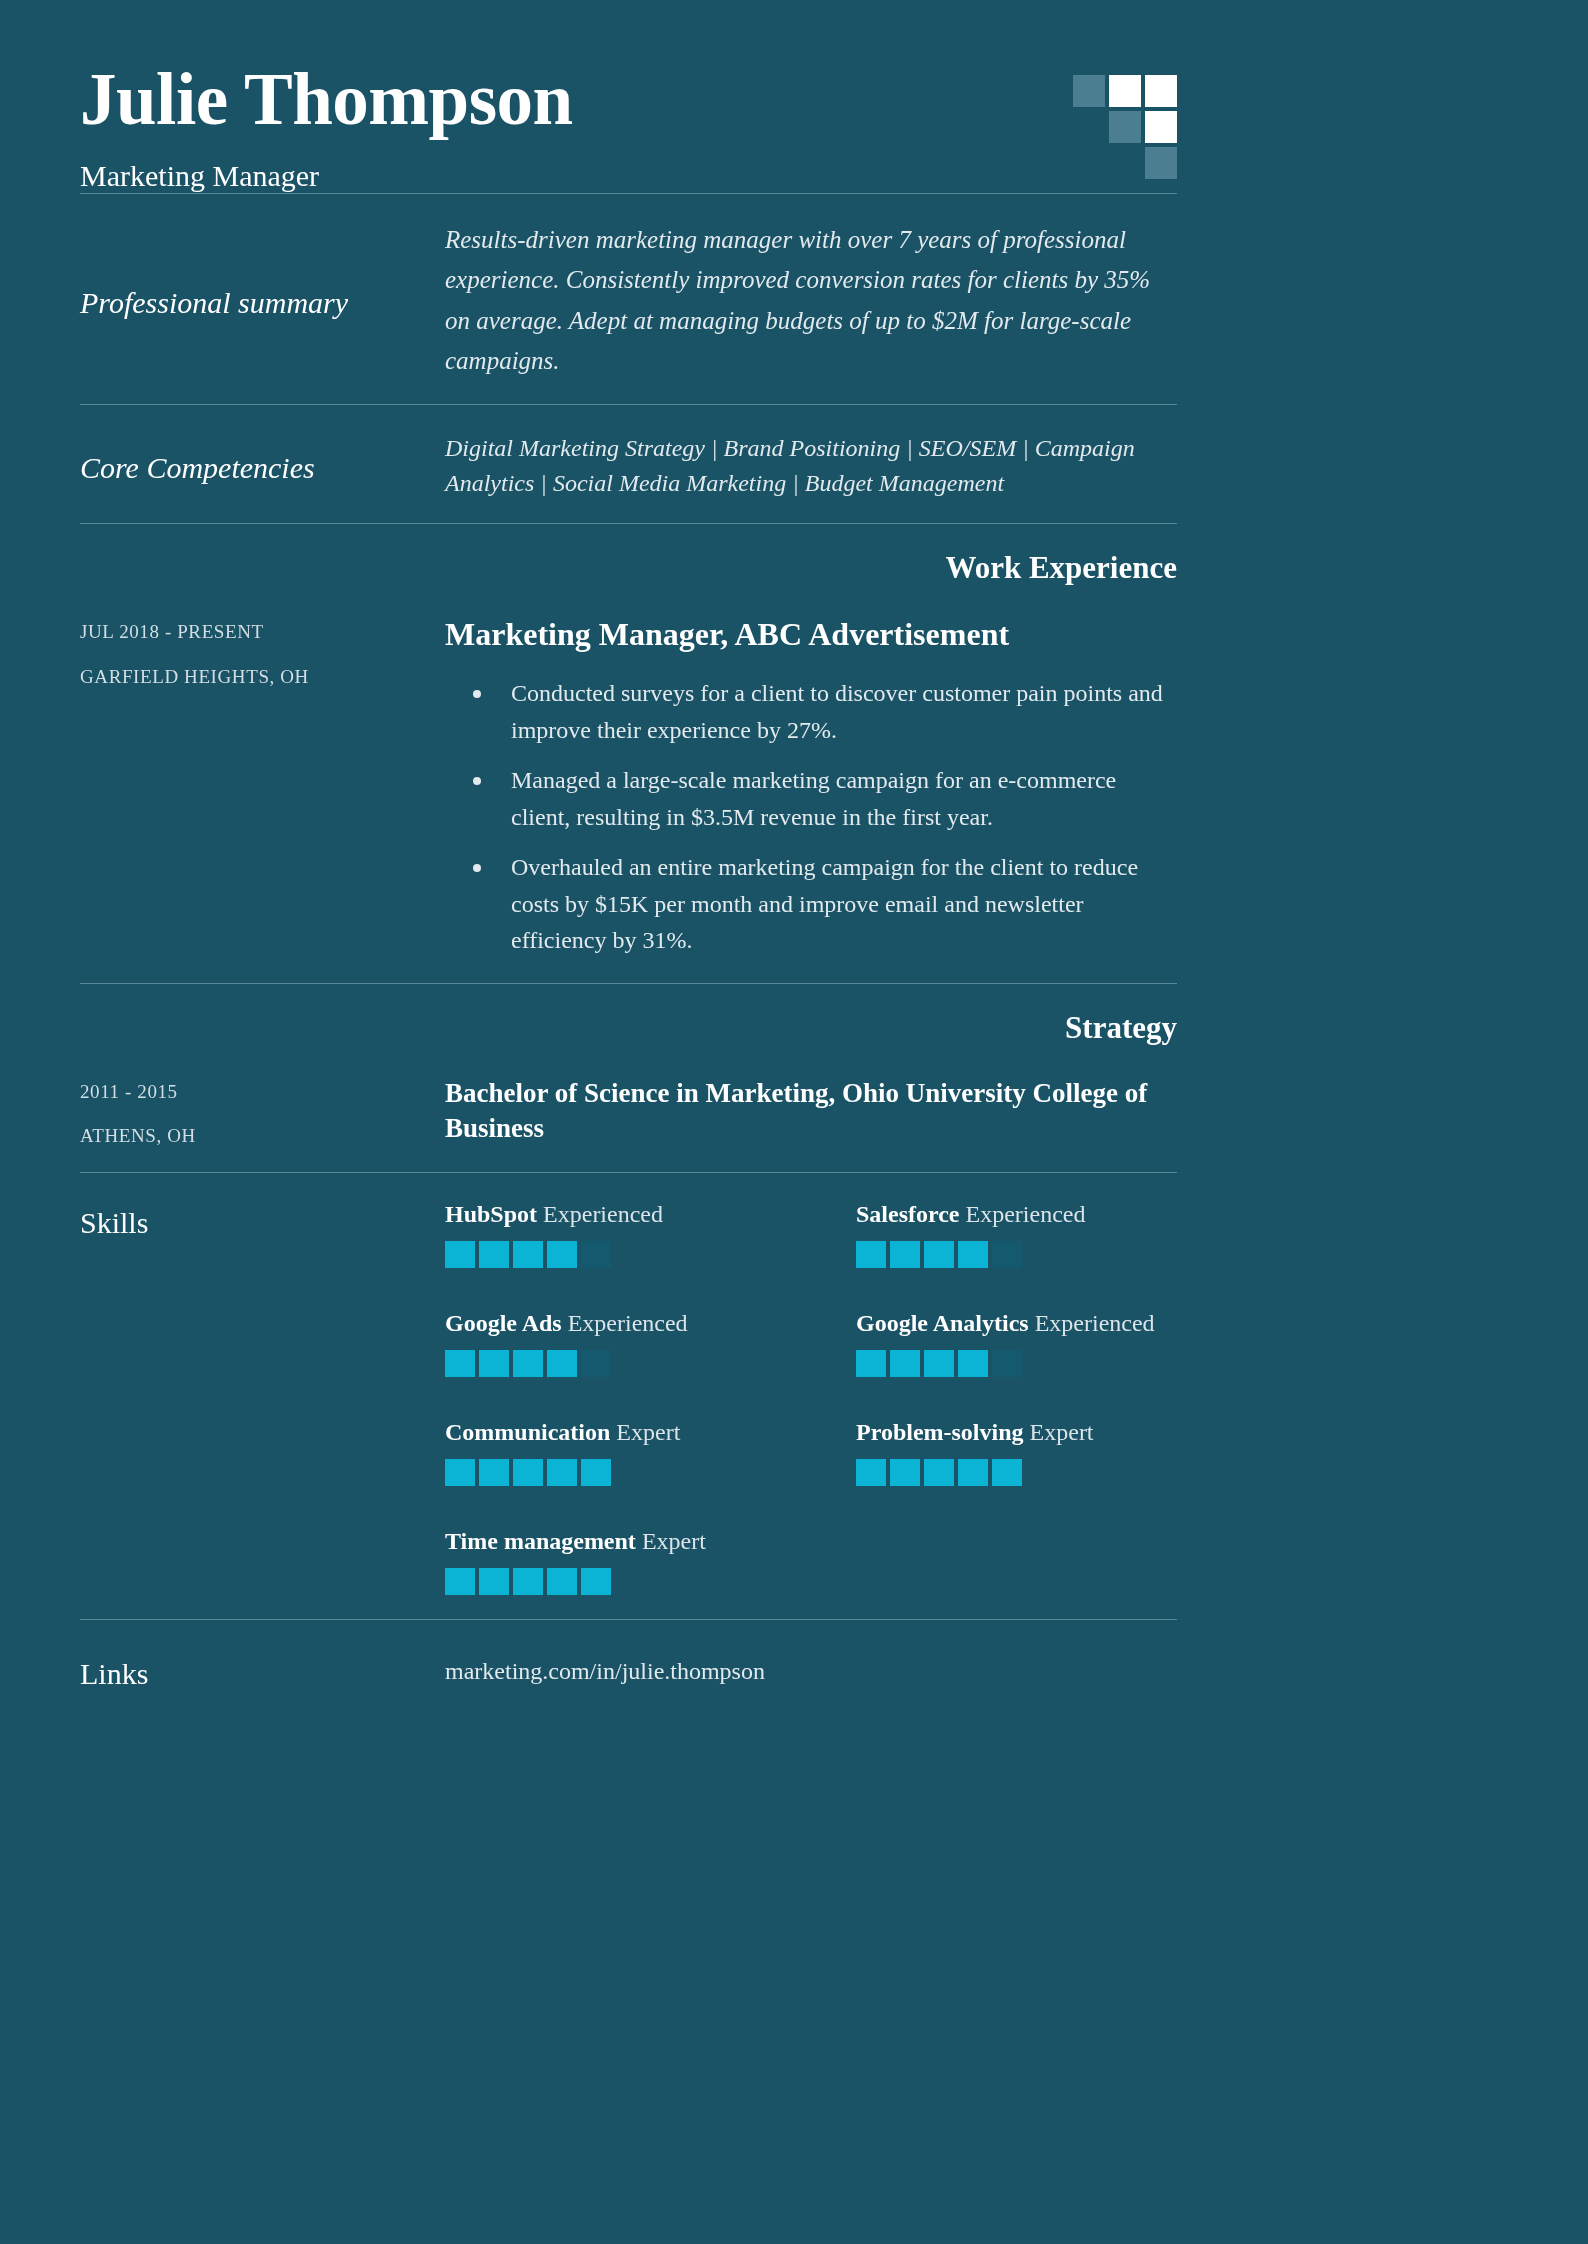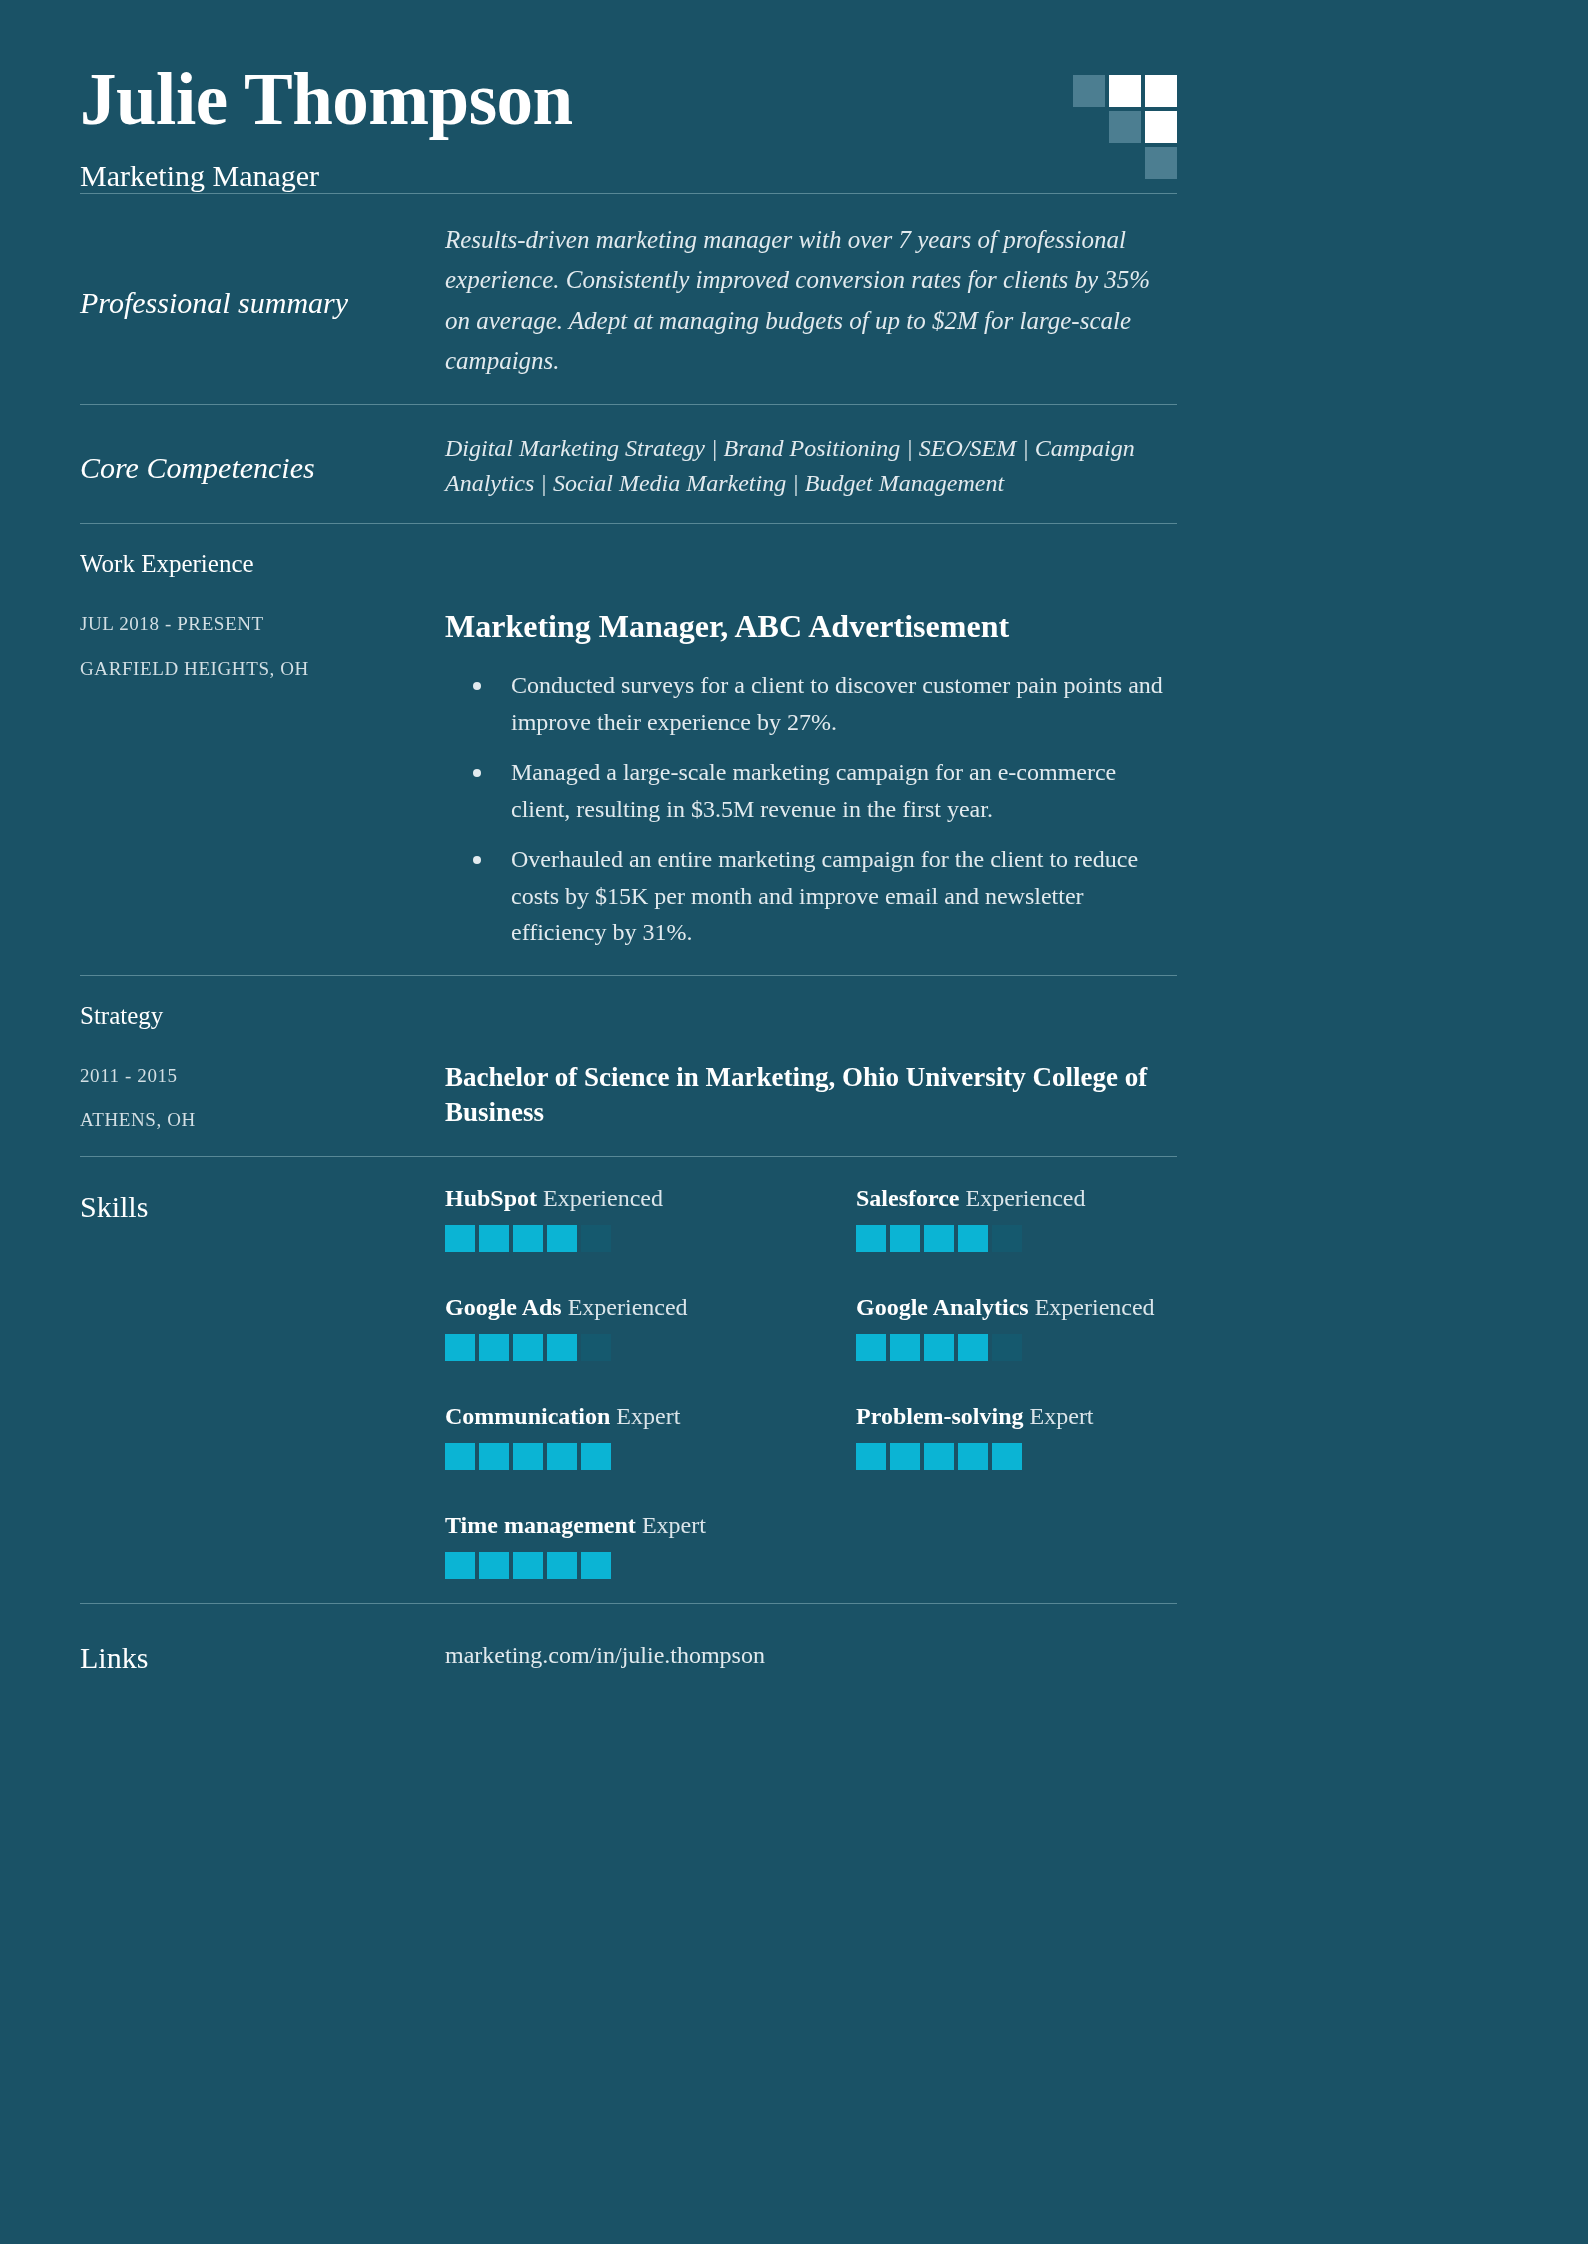--- a/index.html
+++ b/index.html
@@ -109,24 +109,25 @@
     line-height: 1.46;
     color: #e2eaee;
   }
 
   
   .block {
     padding: 26px 0 18px 0;
   }
 
   .block-heading {
-    font-size: 25px;
-    font-weight: normal;
+    font-size: 31px;
+    font-weight: bold;
     color: #ffffff;
     margin-bottom: 28px;
+    text-align: right;
   }
 
   .entry {
     display: flex;
     align-items: flex-start;
     margin-bottom: 6px;
   }
 
   .entry-meta {
     flex: 0 0 365px;

